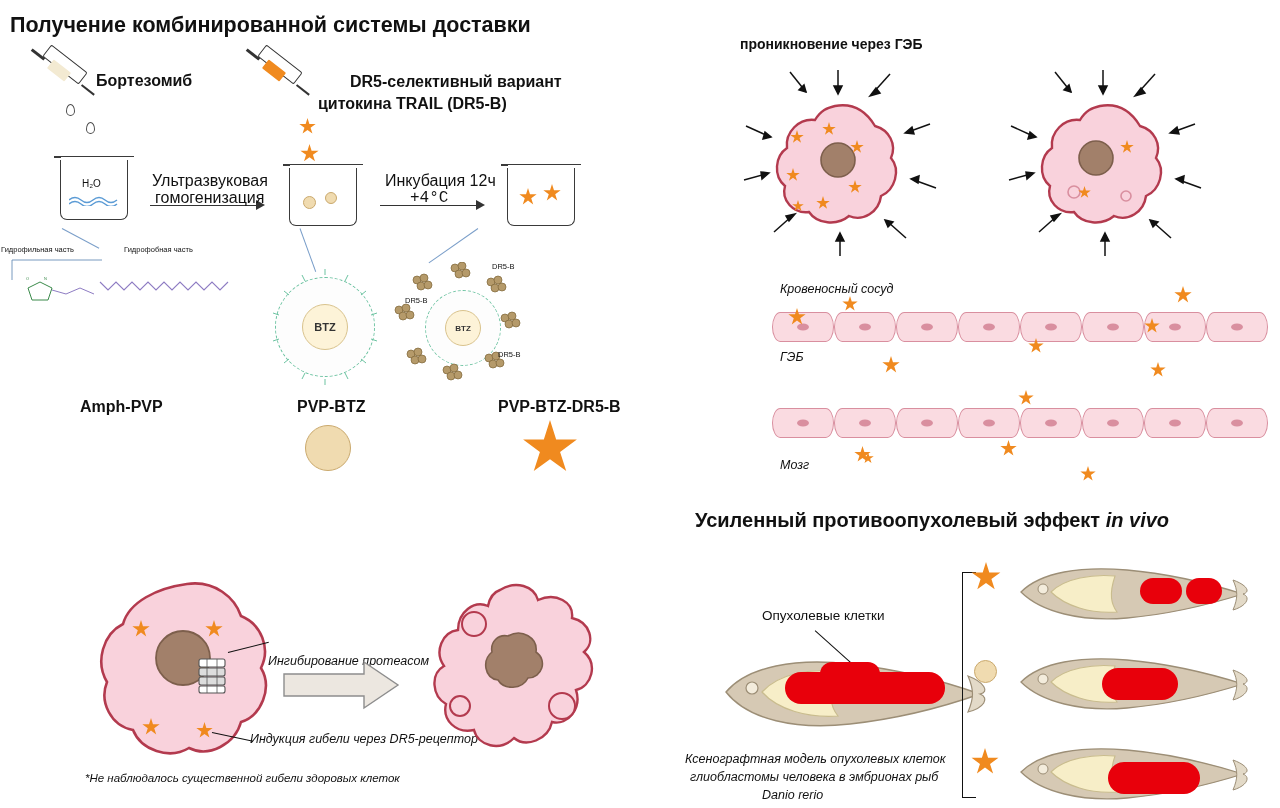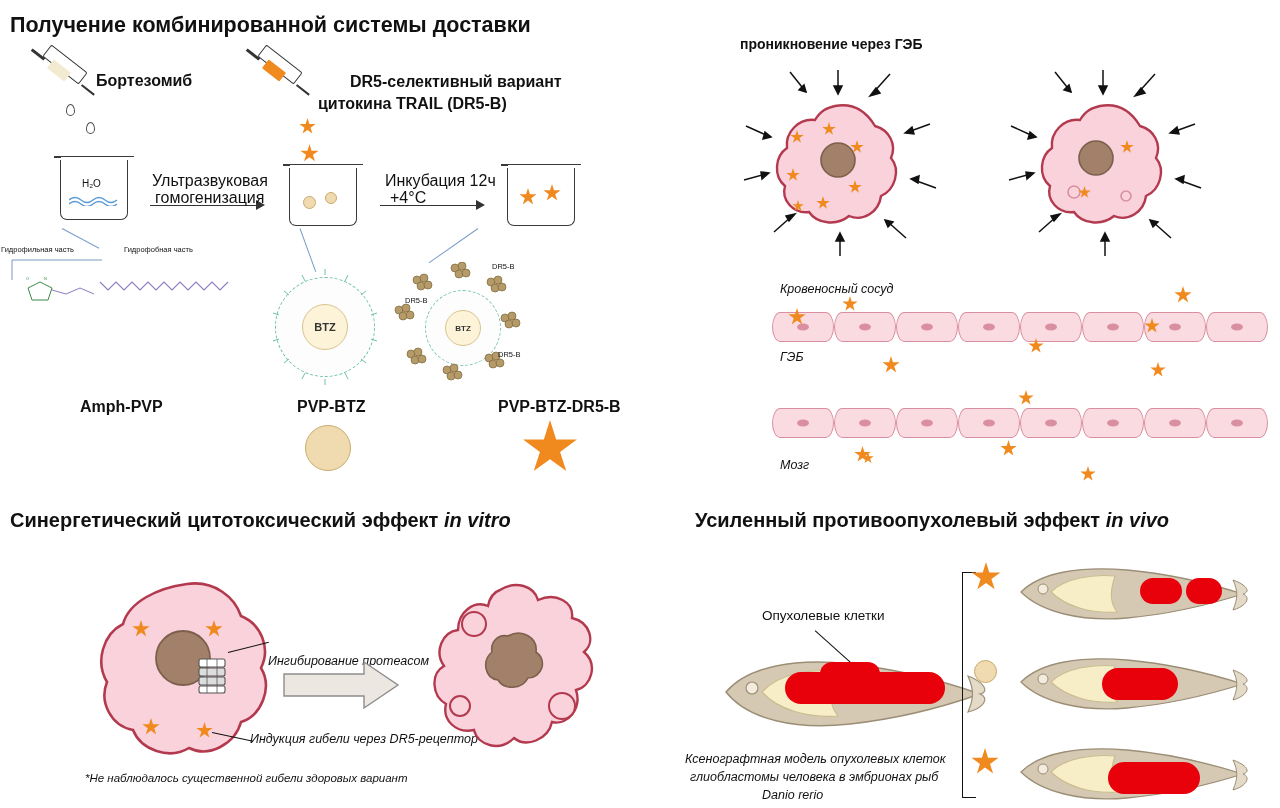--- a/index.html
+++ b/index.html
@@ -170,21 +170,21 @@
   <div class="beaker" style="left:289px; top:168px; width:68px; height:58px;">
     <div class="rim"></div>
     <div class="glass"></div>
     <div class="circle-p" style="left:14px; top:28px; width:13px; height:13px;"></div>
     <div class="circle-p" style="left:36px; top:24px; width:12px; height:12px;"></div>
   </div>
 
   <div class="arrowline" style="left:380px; top:205px; width:98px;"></div>
   <div class="arrowhead" style="left:476px; top:200px;"></div>
   <div class="lbl" style="left:385px; top:172px;">Инкубация 12ч</div>
-  <div class="lbl" style="left:390px; top:189px;">+4°C</div>
+  <div class="lbl" style="left:410px; top:189px;font-family:Liberation Mono, monospace;">+4°C</div>
 
   <div class="beaker" style="left:507px; top:168px; width:68px; height:58px;">
     <div class="rim"></div>
     <div class="glass"></div>
     <div class="star" style="left:12px; top:20px; width:18px; height:18px;"></div>
     <div class="star" style="left:36px; top:16px; width:18px; height:18px;"></div>
   </div>
 
   <svg width="240" height="60" style="position:absolute;left:10px;top:250px;">
     <polyline points="2,30 2,10 92,10" stroke="#6a8fb8" stroke-width="0.9" fill="none"></polyline>
@@ -436,23 +436,20 @@
   <div class="star" style="left:420px; top:362px; width:16px; height:16px;"></div>
   <div class="star" style="left:152px; top:356px; width:18px; height:18px;"></div>
   <div class="star" style="left:288px; top:390px; width:16px; height:16px;"></div>
   <div class="star" style="left:124px; top:446px; width:17px; height:17px;"></div>
   <div class="star" style="left:270px; top:440px; width:17px; height:17px;"></div>
   <div class="star" style="left:350px; top:466px; width:16px; height:16px;"></div>
   <div class="star" style="left:132px; top:452px; width:12px; height:12px;"></div>
 </div>
 
 <div class="panel" id="p3">
-  <div class="ttl" style="position:absolute;left:10px;top:8px;width:660px;font-size:20px;">
-    <span>Синергетический цитотоксический эффект </span><i>in vitro</i>
-  </div>
 
   <svg width="190" height="185" style="position:absolute;left:95px;top:80px;">
     <path d="M92 4 C120 0 140 18 146 36 C166 44 176 68 166 88 C178 108 166 136 146 142
              C140 164 114 178 94 168 C74 180 46 170 38 150 C16 146 4 122 12 102
              C0 82 8 54 28 44 C34 22 62 8 92 4 Z" fill="#f9d2dc" stroke="#b33a4e" stroke-width="2.6"></path>
     <circle cx="88" cy="78" r="27" fill="#a2806a" stroke="#7d5f4c" stroke-width="1.8"></circle>
   </svg>
   <div class="star" style="left:132px; top:120px; width:18px; height:18px;"></div>
   <div class="star" style="left:205px; top:120px; width:18px; height:18px;"></div>
   <div class="star" style="left:142px; top:218px; width:18px; height:18px;"></div>
@@ -482,21 +479,21 @@
              C168 84 162 106 146 110 C152 128 138 146 122 142 C118 160 96 168 84 158
              C70 172 48 166 44 150 C26 154 12 140 16 124 C2 116 0 94 14 86
              C4 72 12 52 28 50 C28 32 44 20 58 26 C60 16 64 12 70 10 Z" fill="#f9d2dc" stroke="#b33a4e" stroke-width="2.4"></path>
     <path d="M78 56 C92 48 108 58 106 72 C118 80 112 98 98 98 C92 110 74 110 68 100
              C54 98 52 80 62 72 C60 62 68 54 78 56 Z" fill="#a2806a" stroke="#7d5f4c" stroke-width="1.6"></path>
     <circle cx="44" cy="44" r="12" fill="#f9d2dc" stroke="#b33a4e" stroke-width="2"></circle>
     <circle cx="132" cy="126" r="13" fill="#f9d2dc" stroke="#b33a4e" stroke-width="2"></circle>
     <circle cx="30" cy="126" r="10" fill="#f9d2dc" stroke="#b33a4e" stroke-width="2"></circle>
   </svg>
 
-  <div class="lbl it" style="left:85px; top:272px; font-size:11.5px;">*Не наблюдалось существенной гибели здоровых вариант</div>
+  <div class="lbl it" style="left:85px; top:272px; font-size:11.5px;">*Не наблюдалось существенной гибели здоровых клеток</div>
 </div>
 
 <div class="panel" id="p4">
   <div class="ttl" style="position:absolute;left:5px;top:8px;width:580px;font-size:20px;">
     <span>Усиленный противоопухолевый эффект </span><i>in vivo</i>
   </div>
 
   <div class="lbl" style="left:72px; top:108px; font-size:13.5px;">Опухолевые клетки</div>
   <div class="leadline" style="left:125px; top:130px; width:72px; transform:rotate(42deg);"></div>
 

